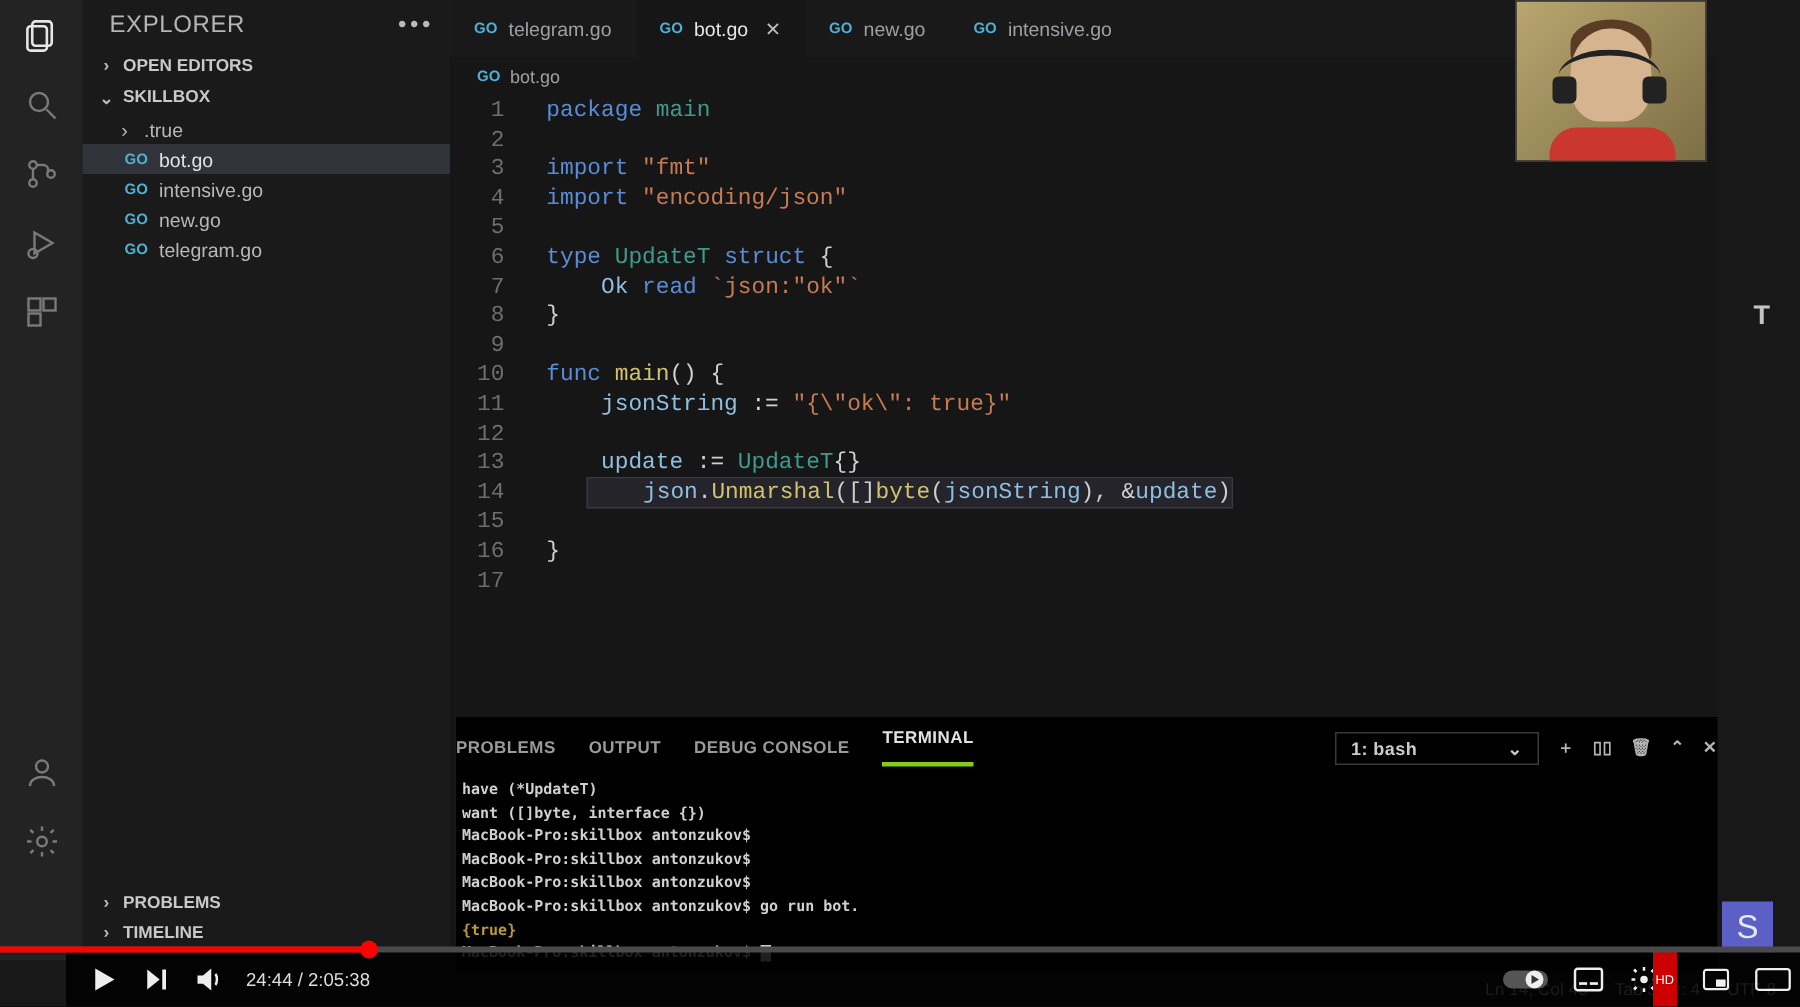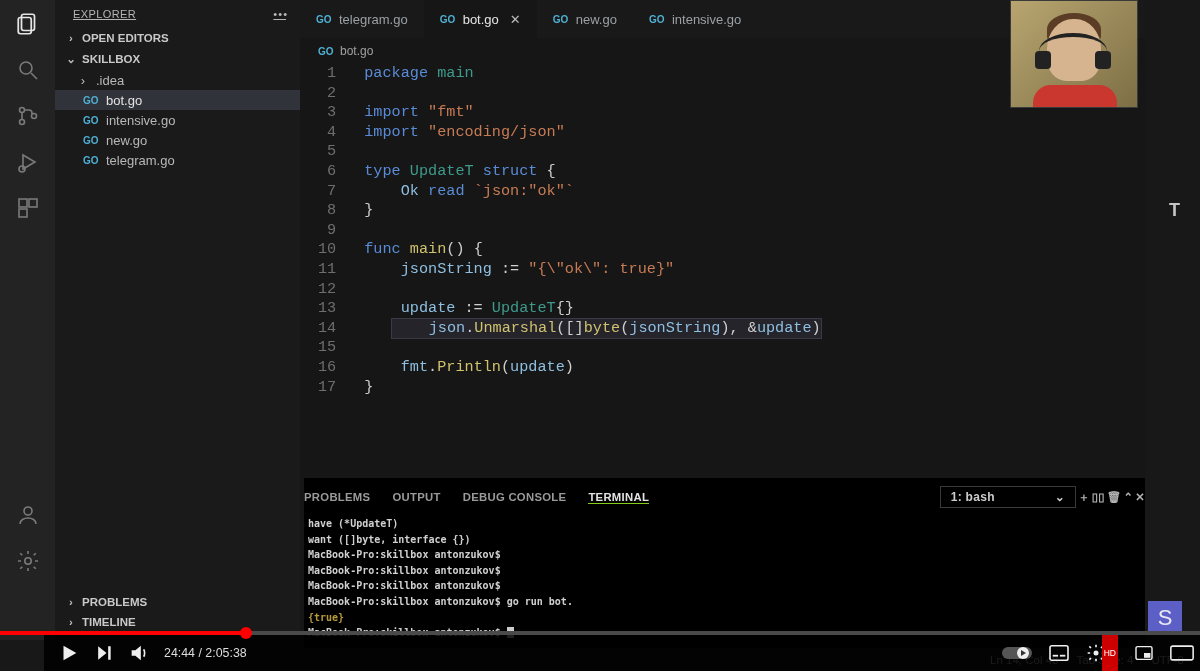--- a/index.html
+++ b/index.html
@@ -4,21 +4,21 @@
 <style>
 * { margin:0; padding:0; box-sizing:border-box; }
 body { font-family: -apple-system, "Segoe UI", Arial, sans-serif; background:#000; width:1200px; height:671px; overflow:hidden; position:relative; color:#ccc; }
 .ide { background:#181818; width:1200px; height:671px; position:relative; }
 .activity-bar { position:absolute; left:0; top:0; width:55px; height:640px; background:#232323; display:flex; flex-direction:column; align-items:center; padding-top:10px; gap:18px; }
 .activity-bar .ab-icon { width:28px; height:28px; display:flex; align-items:center; justify-content:center; color:#7a7a7a; cursor:pointer; }
 .activity-bar .ab-icon.active { color:#e6e6e6; }
 .activity-bar .ab-icon svg { stroke:currentColor; fill:none; stroke-width:1.6; }
 .ab-bottom { margin-top:auto; margin-bottom:65px; display:flex; flex-direction:column; gap:18px; align-items:center;}
 .sidebar { position:absolute; left:55px; top:0; width:245px; height:640px; background:#1a1a1a; color:#bdbdbd; font-size:12px; }
-.sb-head { display:flex; align-items:center; justify-content:space-between; padding:8px 14px 8px 18px; color:#b5b5b5; font-size:11px; letter-spacing:0.4px;text-decoration:underline; }
+.sb-head { display:flex; align-items:center; justify-content:space-between; padding:8px 14px 8px 18px; color:#b5b5b5; font-size:16px; letter-spacing:0.4px; }
 .sb-more { color:#bbb; }
 .sb-section { display:flex; align-items:center; gap:5px; padding:4px 10px; font-size:11.5px; color:#c9c9c9; font-weight:700; cursor:pointer; }
 .chev { width:12px; text-align:center; color:#bbb; }
 .file-row { display:flex; align-items:center; gap:7px; padding:2.5px 10px 2.5px 28px; font-size:13px; color:#b8b8b8; cursor:pointer; }
 .file-row.active { background:#30333a; color:#e2e2e2; }
 .file-row.folder { padding-left:22px; }
 .go-icon { color:#4fb0d4; font-size:10px; font-weight:700; width:16px; }
 .sb-bottom { position:absolute; bottom:8px; width:100%; }
 .editor-area { position:absolute; left:300px; top:0; right:55px; height:640px; background:#161616; }
 .tabs { display:flex; height:38px; background:#191919; font-size:13px; }
@@ -34,22 +34,22 @@
 .code .line { white-space:pre; height:19.6px; }
 .code .cursor-line { background:#24242a; outline:1px solid #3a3a44;margin-left:28px; }
 .k-kw { color:#5a8bd6; }
 .k-type { color:#3e9a8c; }
 .k-fn { color:#d0c26f; }
 .k-str { color:#c77b55; }
 .k-var { color:#8fbfe0; }
 .panel { position:absolute; left:304px; right:55px; top:478px; height:170px; background:#000000; color:#c0c0c0; font-size:12px;font-weight:bold; }
 .panel-tabs { display:flex; align-items:center; gap:22px; padding:8px 0 8px 0; font-size:11.3px; letter-spacing:0.3px; color:#9a9a9a; }
 .panel-tabs .pt { cursor:pointer; }
-.panel-tabs .pt.active { color:#e2e2e2; border-bottom:1px solid #84cc16; padding-bottom:0; }
-.panel-right { margin-left:auto; display:flex; align-items:center; gap:2px; color:#b5b5b5; }
+.panel-tabs .pt.active { color:#e2e2e2; border-bottom:3px solid #84cc16; padding-bottom:10px; }
+.panel-right { margin-left:auto; display:flex; align-items:center; gap:12px; color:#b5b5b5; }
 .shell-sel { display:flex; align-items:center; gap:60px; border:1px solid #3a3a3a; padding:3px 10px; font-size:12px; color:#ccc; }
 .term { font-family: Menlo, Consolas, monospace; font-size:10px; line-height:15.6px; color:#d0d0d0; padding-left:4px; }
 .term .y { color:#b89a3a; }
 .err-toast { position:absolute; background:#181818; border:1px solid #333; left:646px; bottom:10px; padding:9px 18px 9px 12px; display:flex; align-items:center; gap:9px; color:#cfcfcf; font-size:12.5px; border-radius:3px;}
 .err-toast svg { stroke:#7db3ff; fill:none; }
 .status { position:absolute; left:0; bottom:0; width:1200px; height:23px; background:#181818; font-size:11.5px; color:#b0b0b0; display:flex; align-items:center; gap:18px; padding:0 16px; justify-content:flex-end; z-index:5;}
 .t-mark { position:absolute; right:20px; top:200px; color:#c4c4c4; font-size:18px; font-weight:700; }
 .s-badge { position:absolute; right:18px; bottom:36px; width:34px; height:34px; background:#5c5fc5; color:#e8e8f5; font-size:22px; display:flex; align-items:center; justify-content:center; font-weight:500; }
 .webcam { position:absolute; right:62px; top:0; width:128px; height:108px; background:linear-gradient(135deg,#b8a570,#7d6f45); border:1px solid #3a3a3a; }
 .wc-head { position:absolute; top:18px; left:36px; width:54px; height:62px; background:#d6b490; border-radius:48% 48% 36% 36%; }
@@ -133,21 +133,21 @@
     <div class="sb-section">
         <span class="chev">›</span>
         <span>OPEN EDITORS</span>
       </div>
     <div class="sb-section">
         <span class="chev">⌄</span>
         <span>SKILLBOX</span>
       </div>
     <div class="file-row folder">
         <span class="chev">›</span>
-        <span>.idea</span>
+        <span>.true</span>
       </div>
     <div class="file-row active">
         <span class="go-icon">GO</span>
         <span>bot.go</span>
       </div>
     <div class="file-row">
         <span class="go-icon">GO</span>
         <span>intensive.go</span>
       </div>
     <div class="file-row">
@@ -225,21 +225,20 @@
         <div class="line"><span class="k-kw">type</span> <span class="k-type">UpdateT</span> <span class="k-kw">struct</span> {</div>
         <div class="line">    <span class="k-var">Ok</span> <span class="k-kw">read</span> <span class="k-str">`json:"ok"`</span></div>
         <div class="line">}</div>
         <div class="line"> </div>
         <div class="line"><span class="k-kw">func</span> <span class="k-fn">main</span>() {</div>
         <div class="line">    <span class="k-var">jsonString</span> := <span class="k-str">"{\"ok\": true}"</span></div>
         <div class="line"> </div>
         <div class="line">    <span class="k-var">update</span> := <span class="k-type">UpdateT</span>{}</div>
         <div class="line cursor-line">    <span class="k-var">json</span>.<span class="k-fn">Unmarshal</span>([]<span class="k-fn">byte</span>(<span class="k-var">jsonString</span>), &amp;<span class="k-var">update</span>)</div>
         <div class="line"> </div>
-        <div class="line">    <span class="k-var">fmt</span>.<span class="k-fn">Println</span>(<span class="k-var">update</span>)</div>
         <div class="line">}</div>
       </div>
     </div>
   </div>
 
   <div class="panel">
     <div class="panel-tabs">
       <span class="pt">PROBLEMS</span>
       <span class="pt">OUTPUT</span>
       <span class="pt">DEBUG CONSOLE</span>

